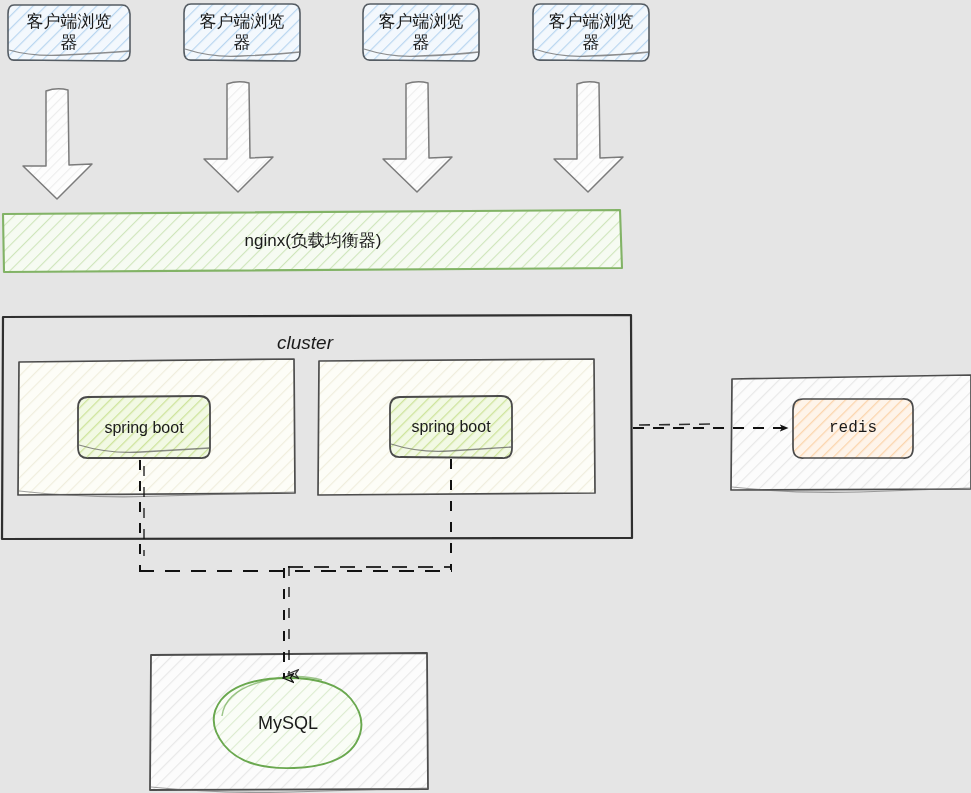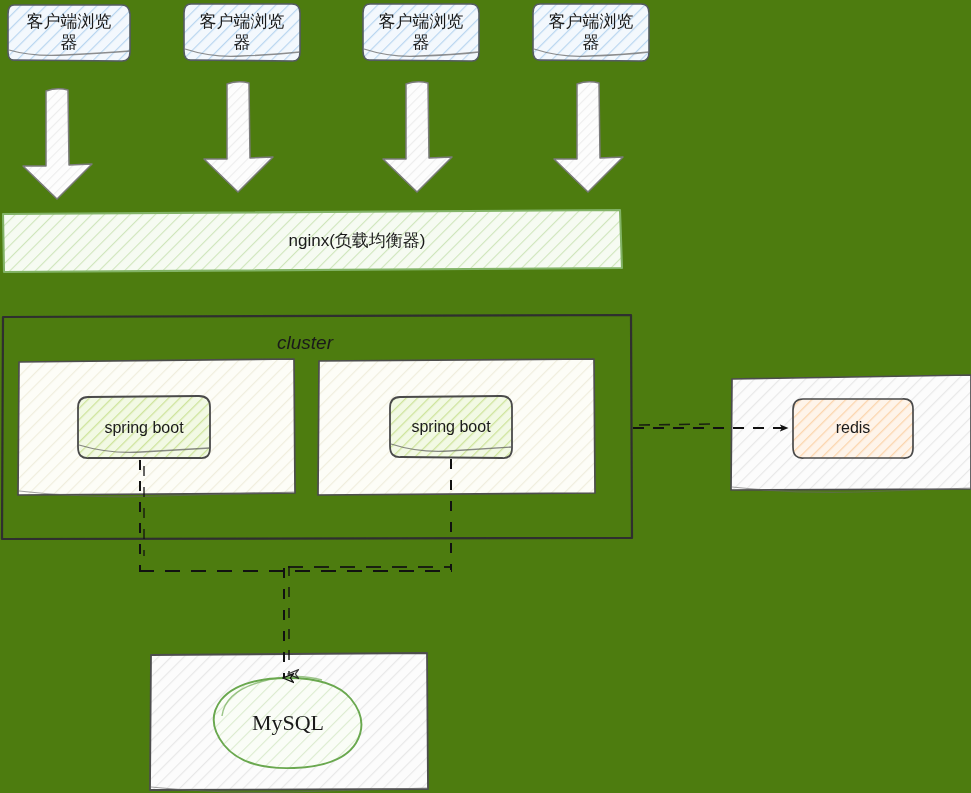--- a/index.html
+++ b/index.html
@@ -7,21 +7,21 @@
     padding: 0;
     background: #ffffff;
   }
   body {
     font-family: "Liberation Sans", "DejaVu Sans", sans-serif;
   }
   #canvas {
     position: relative;
     width: 971px;
     height: 793px;
-    background: #4d7c0f;
+    background: #e5e5e5;
     overflow: hidden;
   }
   #diagram-svg {
     position: absolute;
     left: 0;
     top: 0;
     width: 971px;
     height: 793px;
   }
   .node-label {
@@ -45,22 +45,21 @@
     font-size: 19px;
   }
   .lbl-springboot {
     font-size: 16px;
     text-align: center;
   }
   .lbl-redis {
     font-size: 16px;
   }
   .lbl-mysql {
-    font-size: 22px;
-    font-family: Liberation Serif, serif;
+    font-size: 18px;
   }
 </style>
 </head>
 <body>
 
 <div id="canvas">
 
   <svg id="diagram-svg" viewBox="0 0 971 793" xmlns="http://www.w3.org/2000/svg">
     <defs>
       <pattern id="hatch-blue" width="9" height="9" patternTransform="rotate(45)" patternUnits="userSpaceOnUse">
@@ -209,24 +208,24 @@
 
   <div class="node-label lbl-browser" style="left:8px; top:3px; width:122px; height:58px;">客户端浏览
 器</div>
   <div class="node-label lbl-browser" style="left:184px; top:3px; width:116px; height:58px;">客户端浏览
 器</div>
   <div class="node-label lbl-browser" style="left:363px; top:3px; width:116px; height:58px;">客户端浏览
 器</div>
   <div class="node-label lbl-browser" style="left:533px; top:3px; width:116px; height:58px;">客户端浏览
 器</div>
 
-  <div class="node-label lbl-nginx" style="left:3px; top:210px; width:620px; height:62px;padding-left:44px;">nginx(负载均衡器)</div>
+  <div class="node-label lbl-nginx" style="left:3px; top:210px; width:620px; height:62px;">nginx(负载均衡器)</div>
 
   <div class="node-label lbl-cluster" style="left:205px; top:328px; width:200px; height:30px;font-style:italic;">cluster</div>
 
   <div class="node-label lbl-springboot" style="left:78px; top:396px; width:132px; height:63px;">spring boot</div>
   <div class="node-label lbl-springboot" style="left:390px; top:396px; width:122px; height:62px;">spring boot</div>
 
-  <div class="node-label lbl-redis" style="left:793px; top:398px; width:120px; height:60px;">redis</div>
+  <div class="node-label lbl-redis" style="left:793px; top:398px; width:120px; height:60px;font-family:Liberation Mono, monospace;">redis</div>
 
   <div class="node-label lbl-mysql" style="left:220px; top:700px; width:136px; height:46px;">MySQL</div>
 
 </div>
 
 </body></html>

